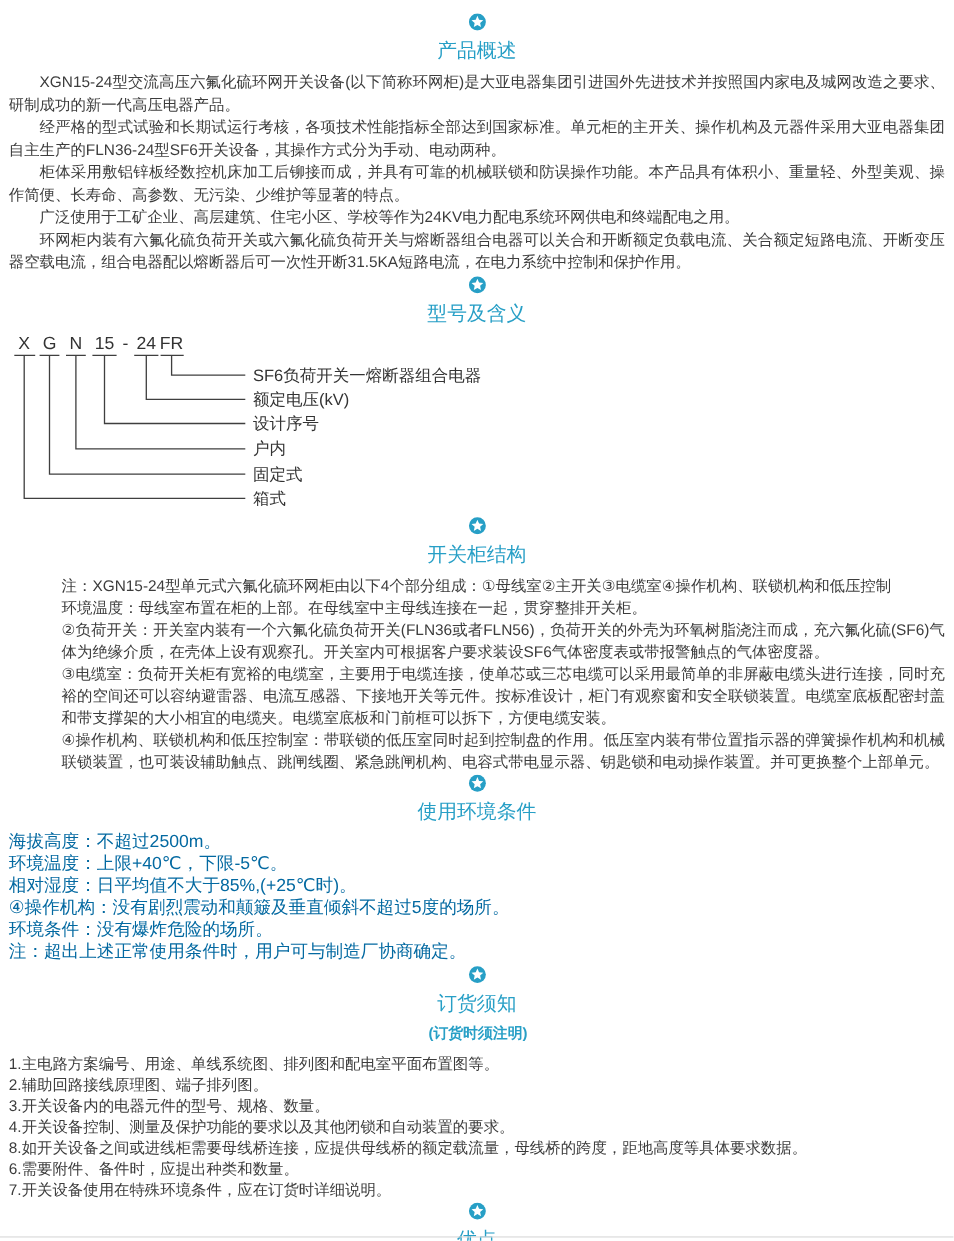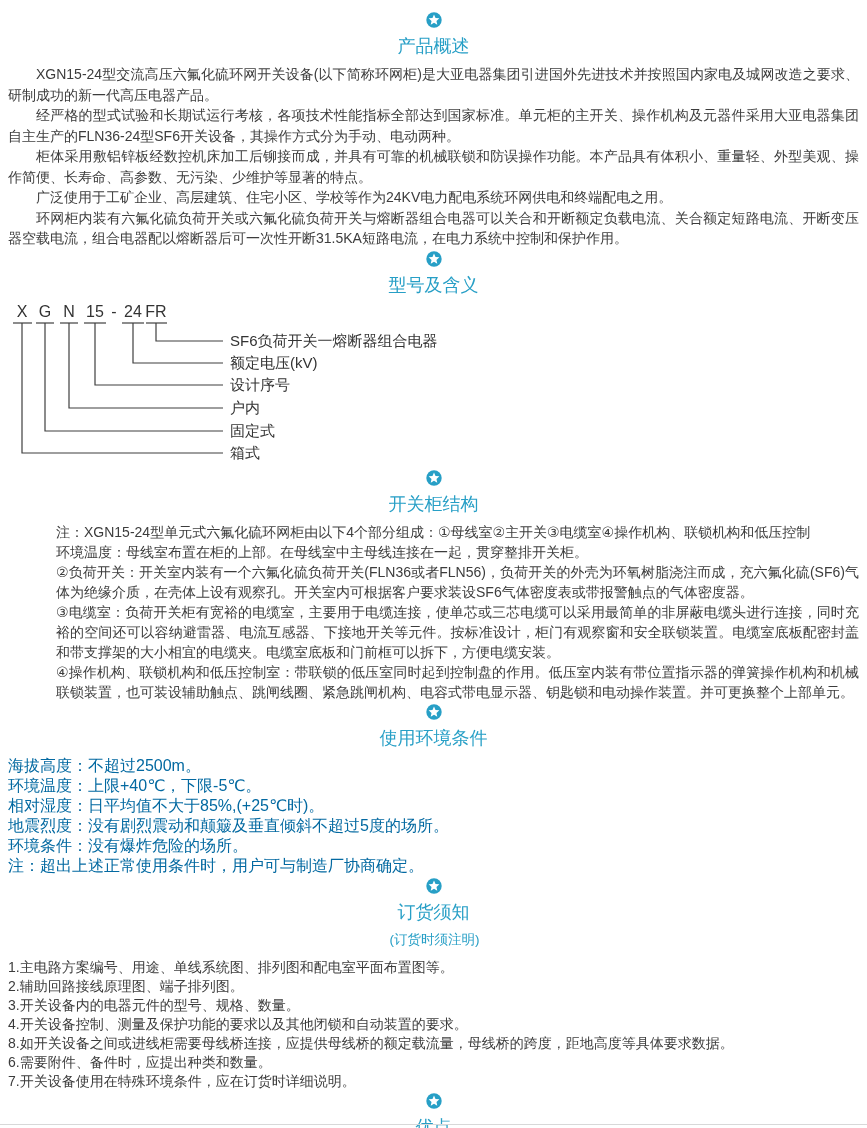--- a/index.html
+++ b/index.html
@@ -11,21 +11,21 @@
   }
   .page { position: relative; width: 867px; height: 1128px; padding: 10px 8px 0 8px; }
 
   .sec-head {
     display: flex; align-items: center; gap: 8px;
     color: #279fc6; font-size: 18px; font-weight: 500;
     line-height: 20px; margin: 18px 0 8px 0; flex-direction: column;
   }
   .sec-head:first-child { margin-top: 2px; }
   .sec-head .icon { display: inline-flex; width: 16px; height: 16px; flex: 0 0 auto; }
-  .sec-head .subtitle { font-size: 13.5px; color: #279fc6; font-weight: 400; margin-left: 2px; }
+  .sec-head .subtitle { font-size: 13.5px; color: #279fc6; font-weight: 700; margin-left: 2px; }
 
   .para {
     font-size: 14px; line-height: 20.5px; text-align: justify;
     text-indent: 2em; color: #3c3c3c;
   }
   .struct-line { font-size: 14px; line-height: 20px; text-align: justify; color: #3c3c3c; margin-left: 48px; }
   .env-line    { font-size: 16px; line-height: 20px; color: #0369a1; }
   .order-item  { font-size: 14px; line-height: 19px; color: #3c3c3c; }
 
   .model-diagram { display: block; margin-top: 2px; }
@@ -126,21 +126,21 @@
         <svg viewBox="0 0 20 20" width="16" height="16">
           <circle cx="10" cy="10" r="9.6" fill="#279fc6"></circle>
           <path fill="#ffffff" d="M10 3 L11.9 7.4 L16.7 7.9 L13.1 11.1 L14.1 15.8 L10 13.4 L5.9 15.8 L6.9 11.1 L3.3 7.9 L8.1 7.4 Z"></path>
         </svg>
       </span>
       <span>使用环境条件</span>
     </h2>
     <div class="env-line">海拔高度：不超过2500m。</div>
     <div class="env-line">环境温度：上限+40℃，下限-5℃。</div>
     <div class="env-line">相对湿度：日平均值不大于85%,(+25℃时)。</div>
-    <div class="env-line">地震烈度：没有剧烈震动和颠簸及垂直倾斜不超过5度的场所。</div>
+    <div class="env-line">④操作机构：没有剧烈震动和颠簸及垂直倾斜不超过5度的场所。</div>
     <div class="env-line">环境条件：没有爆炸危险的场所。</div>
     <div class="env-line">注：超出上述正常使用条件时，用户可与制造厂协商确定。</div>
   </section>
 
   <section>
     <h2 class="sec-head">
       <span class="icon">
         <svg viewBox="0 0 20 20" width="16" height="16">
           <circle cx="10" cy="10" r="9.6" fill="#279fc6"></circle>
           <path fill="#ffffff" d="M10 3 L11.9 7.4 L16.7 7.9 L13.1 11.1 L14.1 15.8 L10 13.4 L5.9 15.8 L6.9 11.1 L3.3 7.9 L8.1 7.4 Z"></path>

